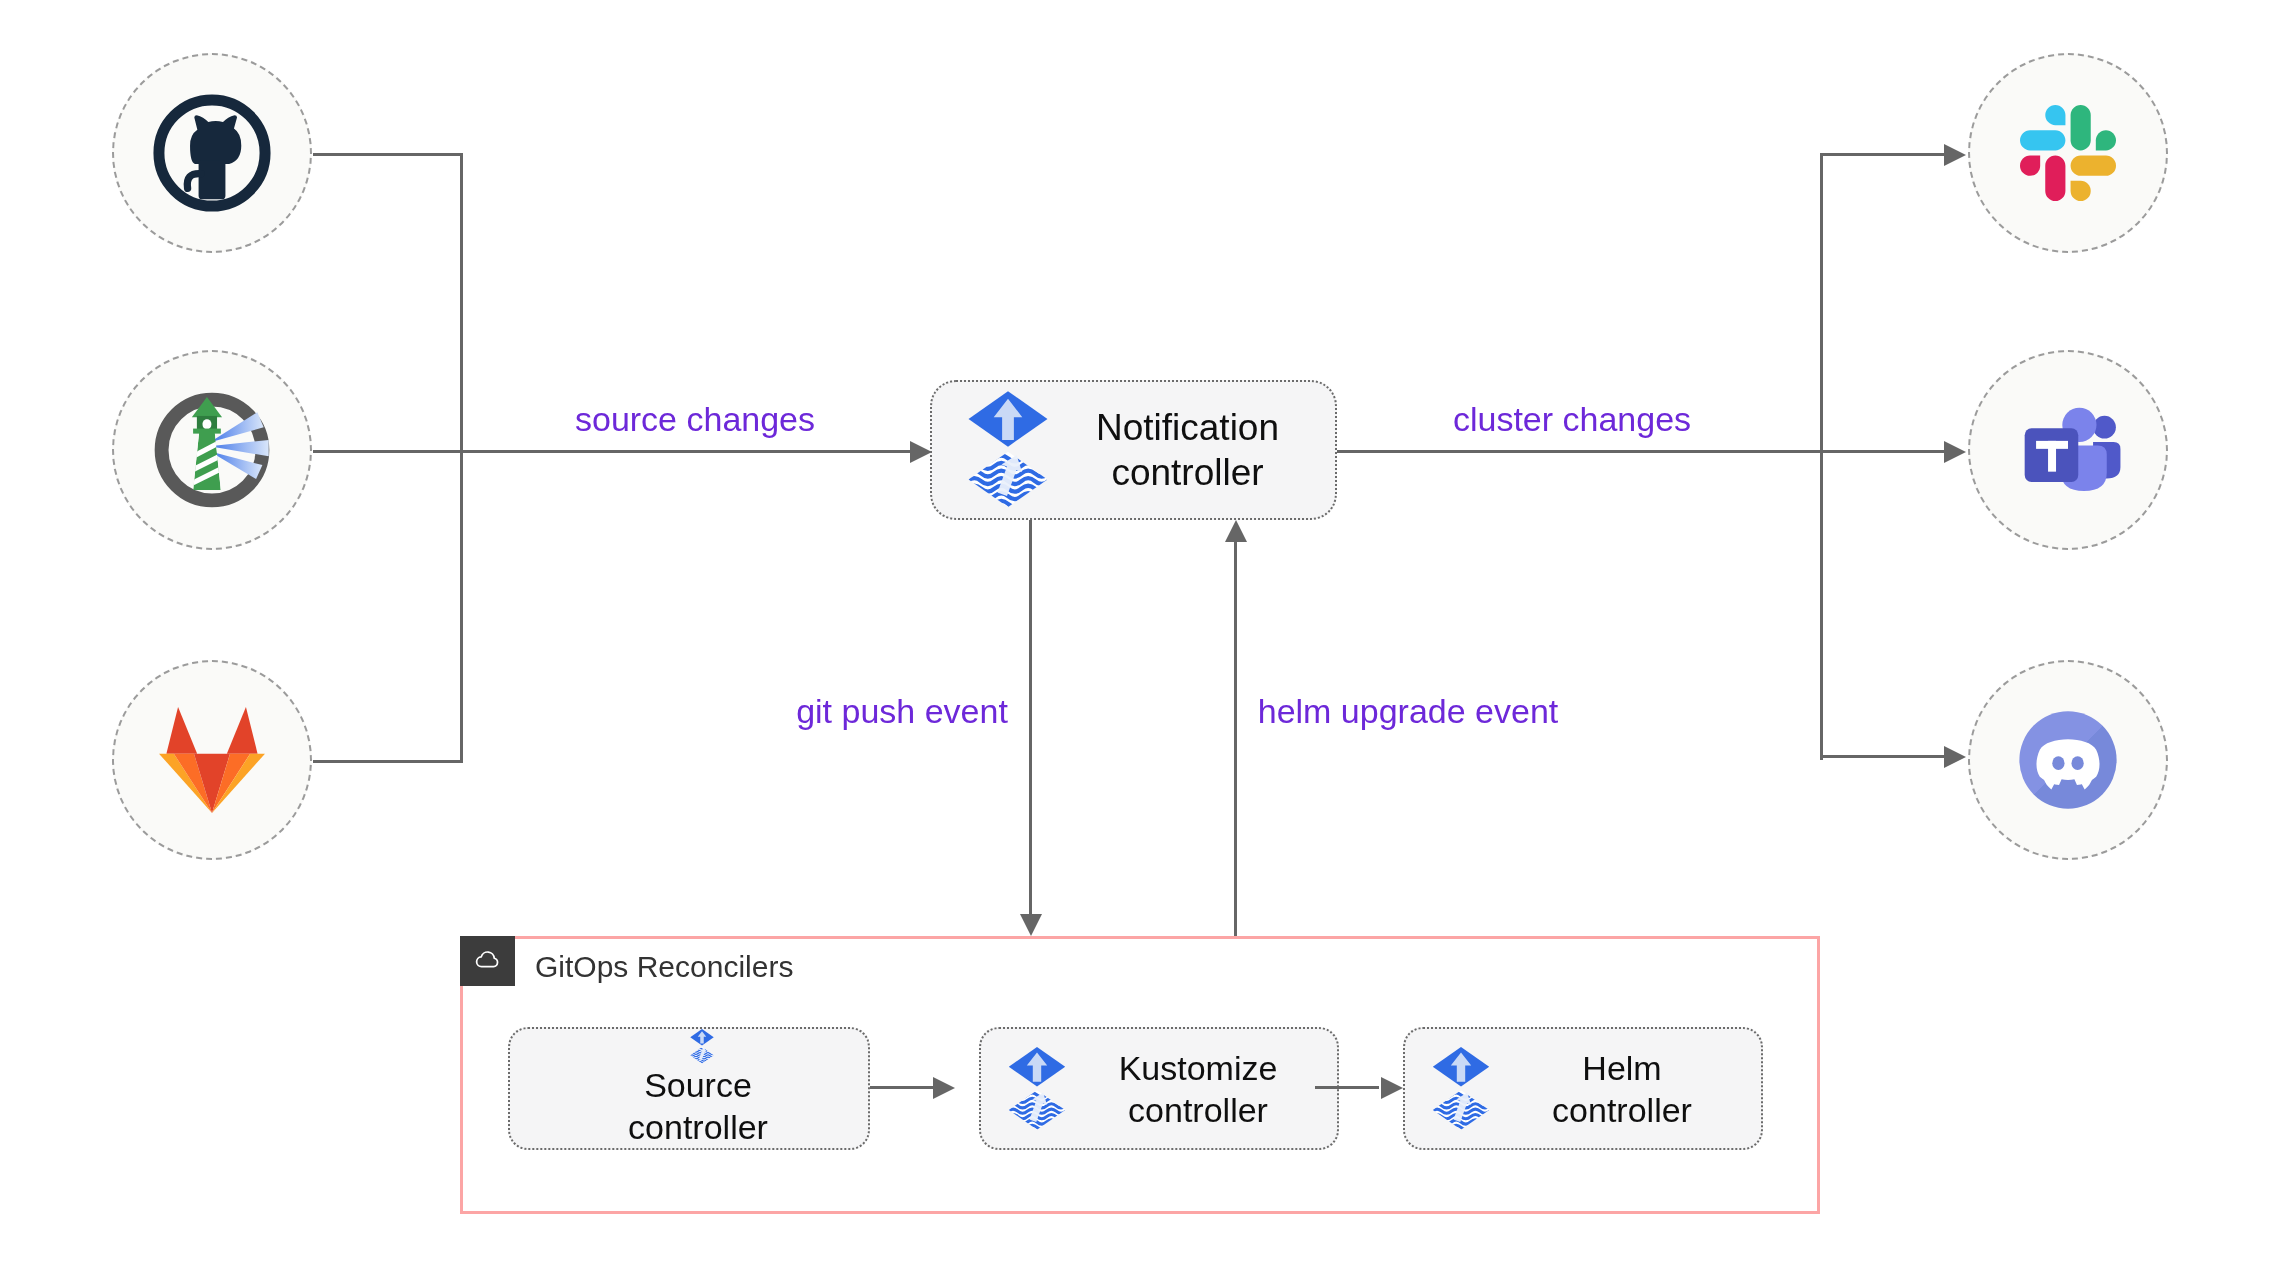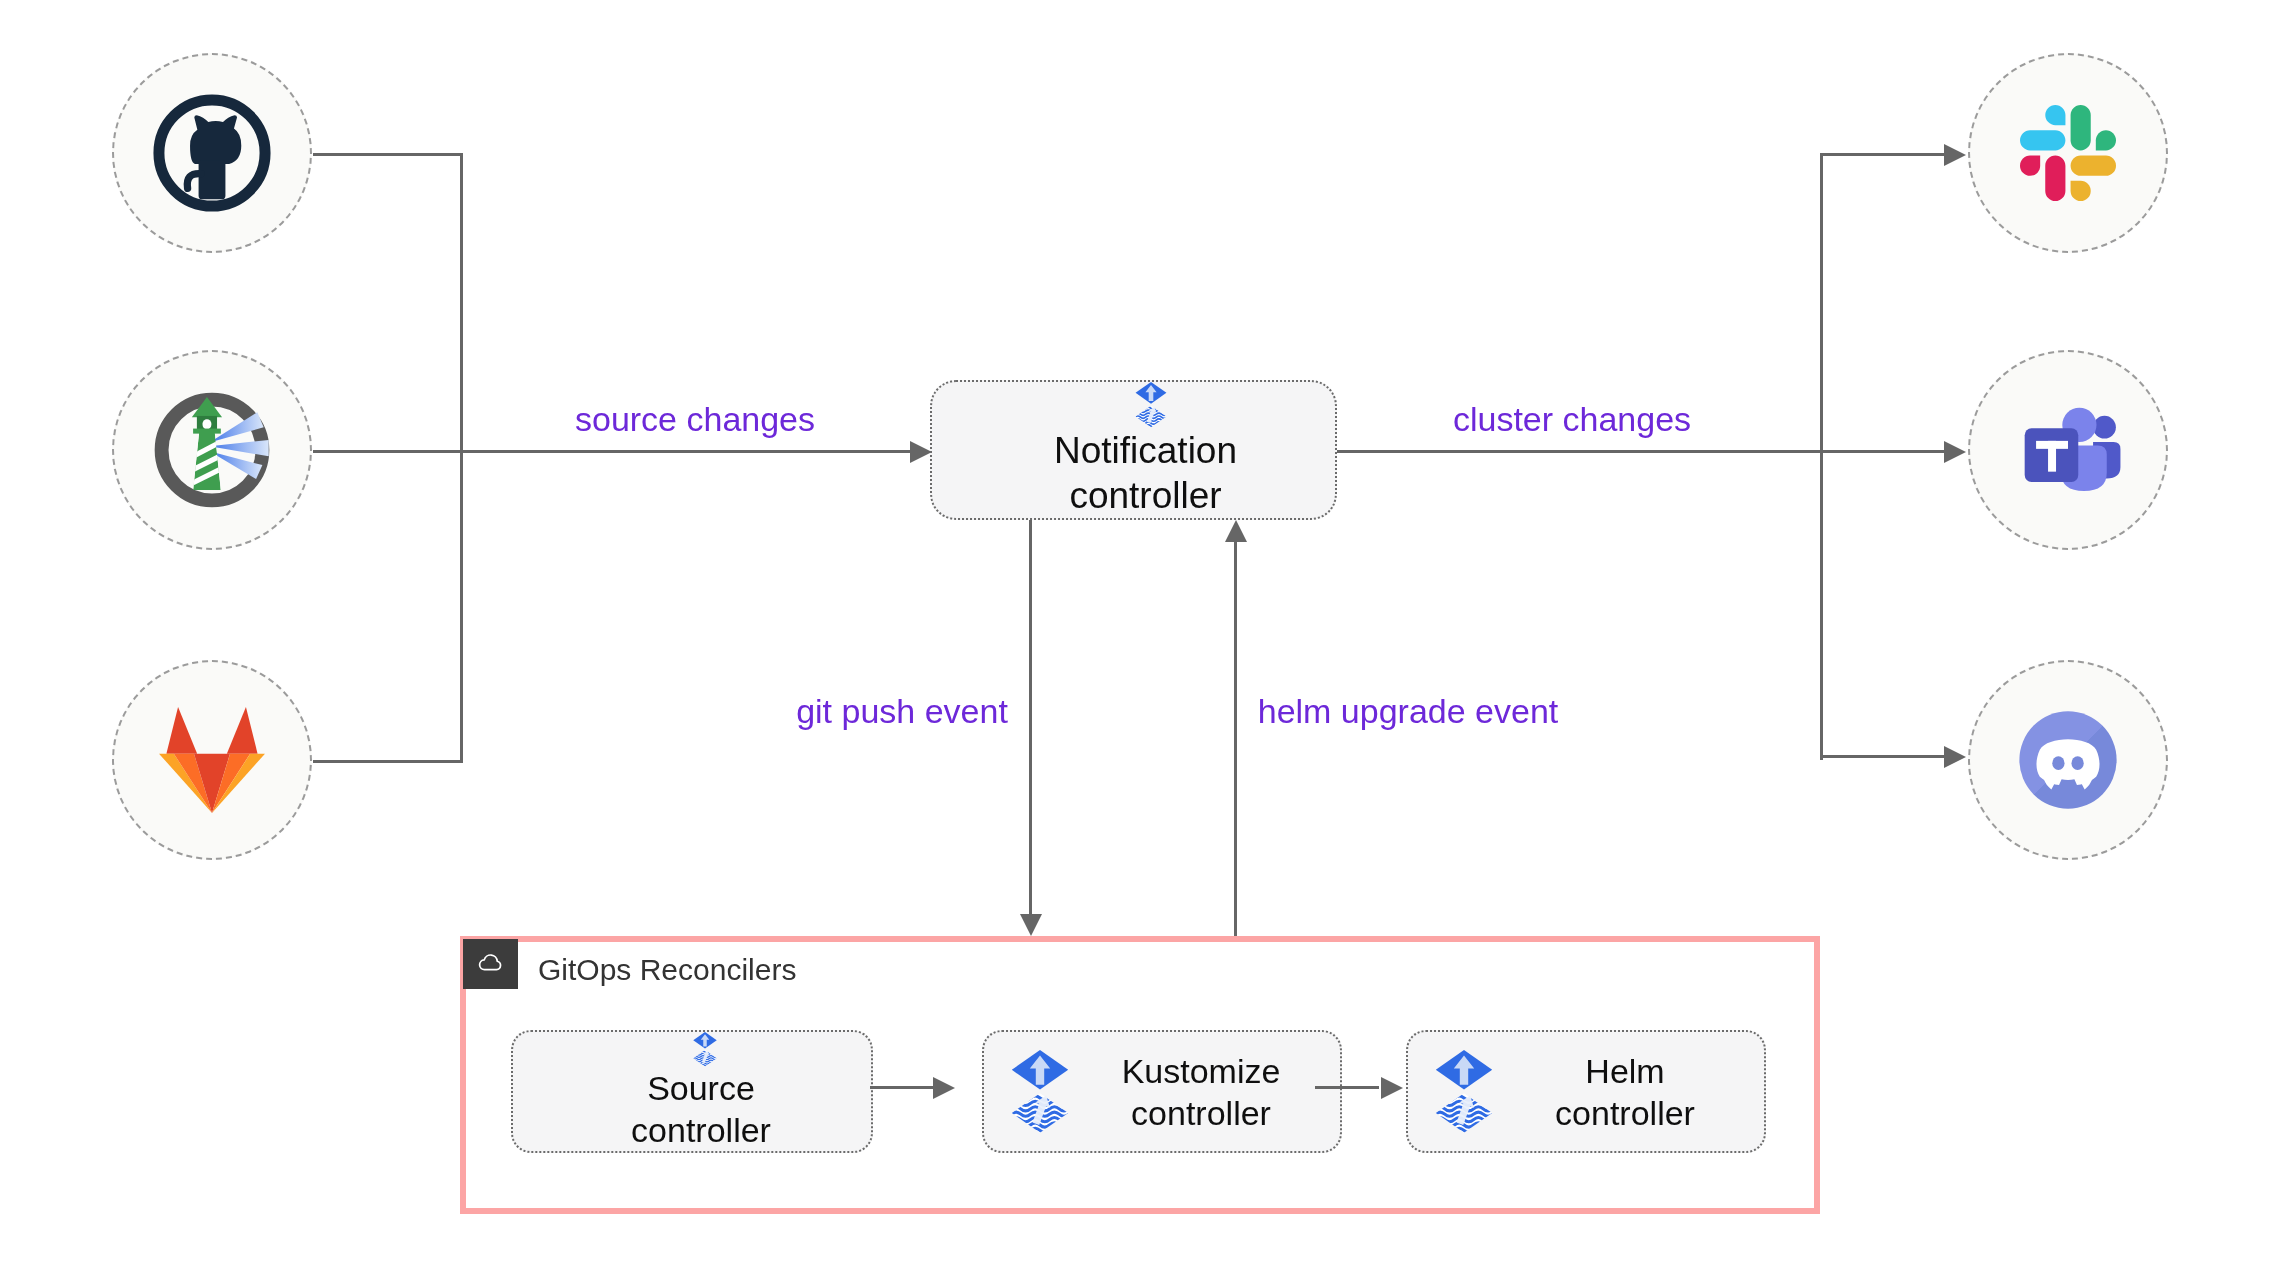--- a/index.html
+++ b/index.html
@@ -12,29 +12,29 @@
   .node {
     position:absolute; width:200px; height:200px; border-radius:50%;
     border:2px dashed #9b9b9b; background:#fafaf8;
     display:flex; align-items:center; justify-content:center;
   }
   
   .ctrl-box {
     position:absolute; background:#f5f5f6; border:2px dotted #6b6b6b;
     display:flex; align-items:center;
   }
-  .ctrl-box.lg { left:930px; top:380px; width:407px; height:140px; border-radius:26px; padding-left:34px;flex-direction:column; }
+  .ctrl-box.lg { left:930px; top:380px; width:407px; height:140px; border-radius:26px; padding-left:34px; }
   .ctrl-box.sm { height:123px; width:362px; border-radius:20px; padding-left:26px; }
   .ctrl-label { flex:1; text-align:center; color:#0f0f0f; }
   .ctrl-box.lg .ctrl-label { font-size:37px; line-height:45px; padding-right:10px; }
   .ctrl-box.sm .ctrl-label { font-size:34px; line-height:42px; padding-right:8px; }
   
   #gitops {
     position:absolute; left:460px; top:936px; width:1360px; height:278px;
-    background:#ffffff; border:6px solid #fca5a5;
+    background:#ffffff; border:3px solid #fca5a5;
   }
   .badge {
     position:absolute; left:-3px; top:-3px; width:55px; height:50px;
     background:#3c3c3c; display:flex; align-items:center; justify-content:center;
   }
   .gitops-title { position:absolute; left:72px; top:11px; font-size:30px; color:#333333; }
   
   .line { position:absolute; background:#666666; }
   .ah { position:absolute; width:0; height:0; }
   .ah-right { border-top:11px solid transparent; border-bottom:11px solid transparent; border-left:22px solid #666666; }

